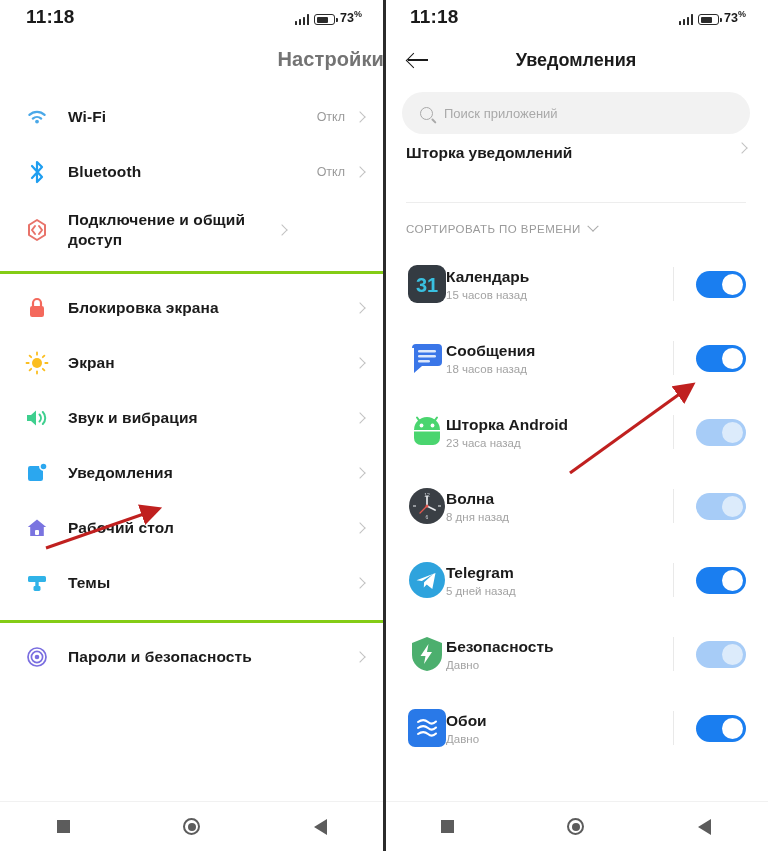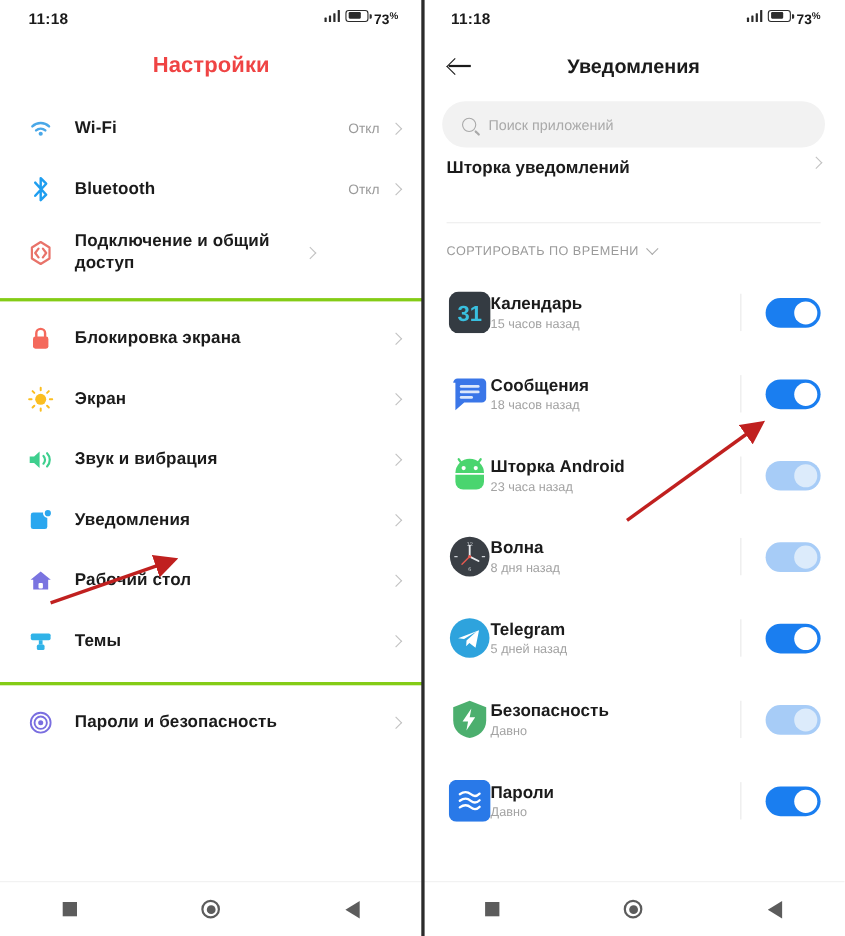--- a/index.html
+++ b/index.html
@@ -29,46 +29,46 @@
   }
 
   
   .statusbar {
     height: 34px;
     display: flex; align-items: center;
     justify-content: space-between;
     padding: 0 22px 0 26px;
   }
   .sb-time {
-    font-size: 14px; font-weight: bold; color: #1a1a1a;
+    font-size: 19px; font-weight: bold; color: #1a1a1a;
     letter-spacing: .2px;
   }
-  .sb-right { display: flex; align-items: flex-start; gap: 5px; }
+  .sb-right { display: flex; align-items: flex-end; gap: 5px; }
   .sig { display: flex; align-items: flex-end; gap: 1.5px; height: 11px; }
   .sig i { display:block; width: 2.5px; background: #2b2b2b; border-radius: .5px; }
   .sig i:nth-child(1){ height: 4px; }
   .sig i:nth-child(2){ height: 6px; }
   .sig i:nth-child(3){ height: 8px; }
   .sig i:nth-child(4){ height: 11px; }
   .batt {
     width: 21px; height: 11px; border: 1.5px solid #2b2b2b;
     border-radius: 3px; position: relative; padding: 1.5px;
   }
   .batt::after {
     content:''; position:absolute; right:-3.5px; top: 3px;
     width: 2px; height: 4px; background: #2b2b2b; border-radius: 0 1px 1px 0;
   }
   .batt span { display:block; height: 100%; width: 73%; background: #2b2b2b; border-radius: 1px; }
   .sb-pct { font-size: 12.5px; font-weight: bold; color: #1a1a1a; }
   .sb-pct em { font-style: normal; font-size: 9px; vertical-align: super; }
 
   
   .page-title {
-    text-align: center;
-    font-size: 20px; font-weight: bold; color: #ef4444;
+    text-align: right;
+    font-size: 20px; font-weight: bold; color: #737373;
     padding: 14px 0 18px;
     letter-spacing: .1px;
   }
   .group { background:#fff; }
   .group + .group { border-top: 3px solid #84cc16; margin-top: 10px; padding-top: 6px;}
   .row {
     display: flex; align-items: center;
     padding: 0 20px 0 22px;
     height: 55px;
     position: relative;
@@ -533,21 +533,21 @@
         <svg width="38" height="38" viewBox="0 0 38 38">
           <rect width="38" height="38" rx="7" fill="#2979e8"></rect>
           <g stroke="#fff" stroke-width="2.1" fill="none" stroke-linecap="round">
             <path d="M10 13c3.5-2.5 7-2.5 10 0s6 1.5 8-.5"></path>
             <path d="M10 19c3.5-2.5 7-2.5 10 0s6 1.5 8-.5"></path>
             <path d="M10 25c3.5-2.5 7-2.5 10 0s6 1.5 8-.5"></path>
           </g>
         </svg>
       </span>
       <span class="app-text">
-        <span class="app-name" style="display:block">Пароли</span>
+        <span class="app-name" style="display:block">Обои</span>
         <span class="app-time" style="display:block">Давно</span>
       </span>
       <span class="divline"></span>
       <span class="toggle">
           <span class="knob"></span>
         </span>
     </div>
 
     <svg class="arrow-svg" style="left:180px; top:375px;" width="140" height="105" viewBox="0 0 140 105">
       <defs>

